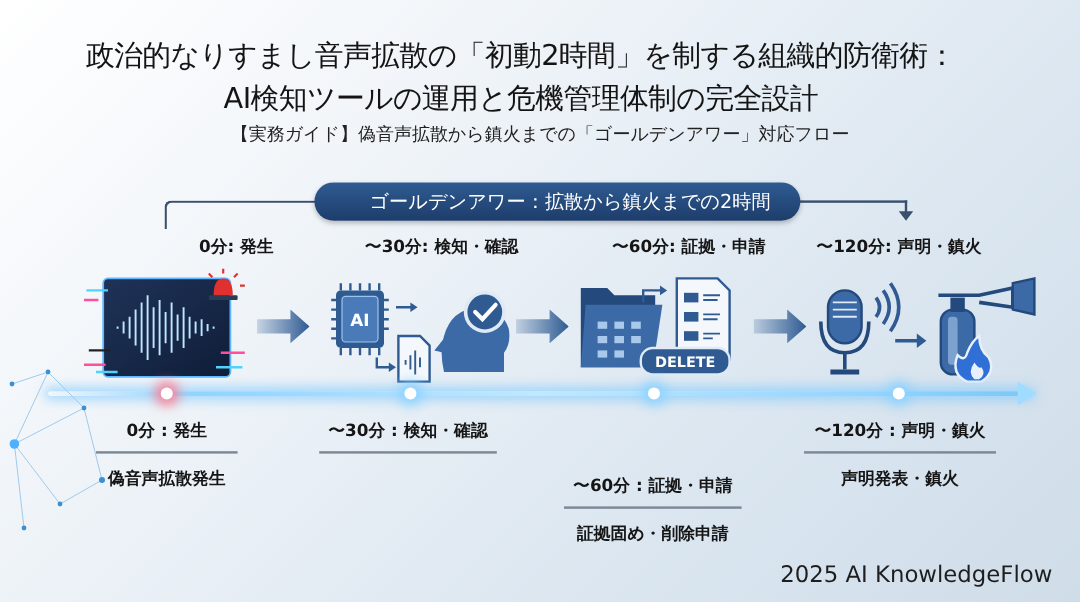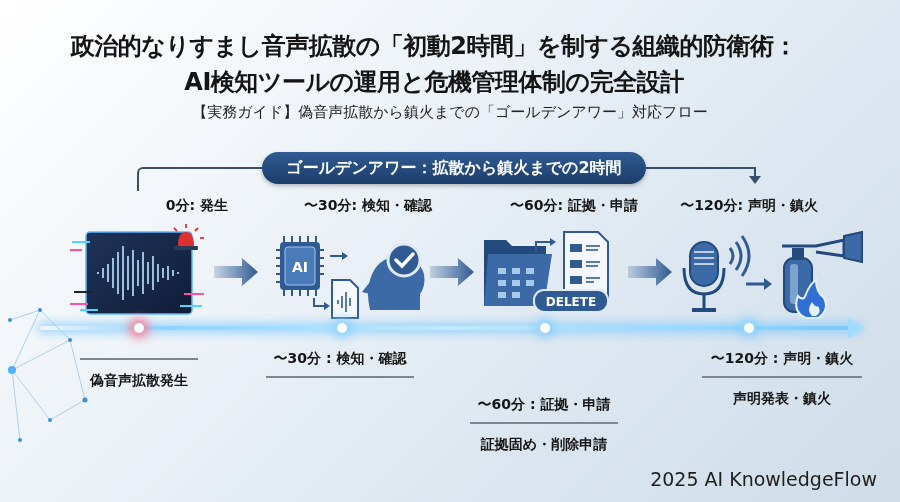--- a/index.html
+++ b/index.html
@@ -1,25 +1,25 @@
 <!DOCTYPE html>
 <html><head>
 <meta charset="utf-8">
 <style>
   html,body{margin:0;padding:0;}
   body{width:900px;height:502px;overflow:hidden;font-family:"DejaVu Sans",sans-serif;
     background:linear-gradient(135deg,#ffffff 0%,#eef3f8 35%,#dbe6f0 70%,#cfdde9 100%);position:relative;color:#151515;}
   .abs{position:absolute;}
-  .title{left:0;width:868px;text-align:center;font-weight:bold;color:#141414;}
+  .title{left:0;width:868px;text-align:center;font-weight:normal;color:#141414;}
   .t1{top:30px;font-size:24px;letter-spacing:-0.5px;}
   .t2{top:66px;font-size:24px;letter-spacing:-0.5px;}
   .sub{top:103px;left:0;width:900px;text-align:center;font-size:15px;color:#222;}
   .pill{left:262px;top:152px;width:384px;height:32px;border-radius:16px;
-    background:linear-gradient(180deg,#2f5b92,#1d3d6b);color:#fff;font-weight:bold;font-size:16px;
-    display:flex;align-items:center;justify-content:center;box-shadow:0 2px 4px rgba(0,0,0,.25);}
+    background:linear-gradient(180deg,#2f5b92,#1d3d6b);color:#fff;font-weight:normal;font-size:16px;
+    display:flex;align-items:center;justify-content:center;box-shadow:0 2px 4px rgba(0,0,0,.25);padding-left:21px;}
   .bracket-l{left:137px;top:167px;width:125px;height:22px;border-top:2px solid #3a4f6b;border-left:2px solid #3a4f6b;border-top-left-radius:6px;}
   .bracket-r{left:646px;top:167px;width:108px;height:12px;border-top:2px solid #3a4f6b;border-right:2px solid #3a4f6b;}
   .bracket-arrow{left:749px;top:176px;width:0;height:0;border-left:6px solid transparent;border-right:6px solid transparent;border-top:8px solid #3a4f6b;}
   .step-top{font-size:14px;font-weight:bold;color:#151515;white-space:nowrap;text-align:right;width:180px;}
   .flow-arrow{width:44px;height:28px;}
   .timeline{left:40px;top:326px;width:820px;height:4px;background:linear-gradient(90deg,rgba(120,200,255,0),#8fd4ff 15%,#bfe9ff 50%,#8fd4ff 85%,#7cc7f5);
     box-shadow:0 0 10px 3px rgba(120,200,255,.7);border-radius:2px;}
   .dot{width:10px;height:10px;border-radius:50%;background:#fff;box-shadow:0 0 10px 5px rgba(140,210,255,.95);}
   .dot.red{box-shadow:0 0 10px 5px rgba(255,120,140,.9);}
   .bot-label{font-size:14px;font-weight:bold;color:#151515;text-align:center;white-space:nowrap;}
@@ -221,33 +221,34 @@
 </div>
 
 <div class="abs timeline"></div>
 <div class="abs" style="left:848px;top:318px;width:0;height:0;border-top:10px solid transparent;border-bottom:10px solid transparent;border-left:16px solid #9fdcff;"></div>
 <div class="abs dot red" style="left:134px;top:323px;"></div>
 <div class="abs dot" style="left:337px;top:323px;"></div>
 <div class="abs dot" style="left:540px;top:323px;"></div>
 <div class="abs dot" style="left:744px;top:323px;"></div>
 
 <div class="abs" style="left:80px;top:350px;width:118px;">
+  <div class="bot-label">0分 : 発生</div>
   <div class="bot-rule" style="margin:8px 0 12px;"></div>
   <div class="bot-label">偽音声拡散発生</div>
 </div>
 <div class="abs" style="left:266px;top:350px;width:148px;">
   <div class="bot-label">〜30分 : 検知・確認</div>
   <div class="bot-rule" style="margin:8px 0 12px;"></div>
 </div>
 <div class="abs" style="left:470px;top:350px;width:148px;margin-top:46px;">
   <div class="bot-label">〜60分 : 証拠・申請</div>
   <div class="bot-rule" style="margin:8px 0 12px;"></div>
   <div class="bot-label">証拠固め・削除申請</div>
 </div>
-<div class="abs" style="left:702px;top:350px;width:160px;">
+<div class="abs" style="left:670px;top:350px;width:160px;">
   <div class="bot-label">〜120分 : 声明・鎮火</div>
   <div class="bot-rule" style="margin:8px 0 12px;"></div>
   <div class="bot-label">声明発表・鎮火</div>
 </div>
 
 <div class="abs" style="left:0;top:300px;width:140px;height:160px;">
   <svg width="140" height="160">
       <g stroke="#9cc8ea" stroke-width=".8" fill="none">
     <line x1="10" y1="20" x2="40" y2="10"></line>
         <line x1="40" y1="10" x2="70" y2="40"></line>

